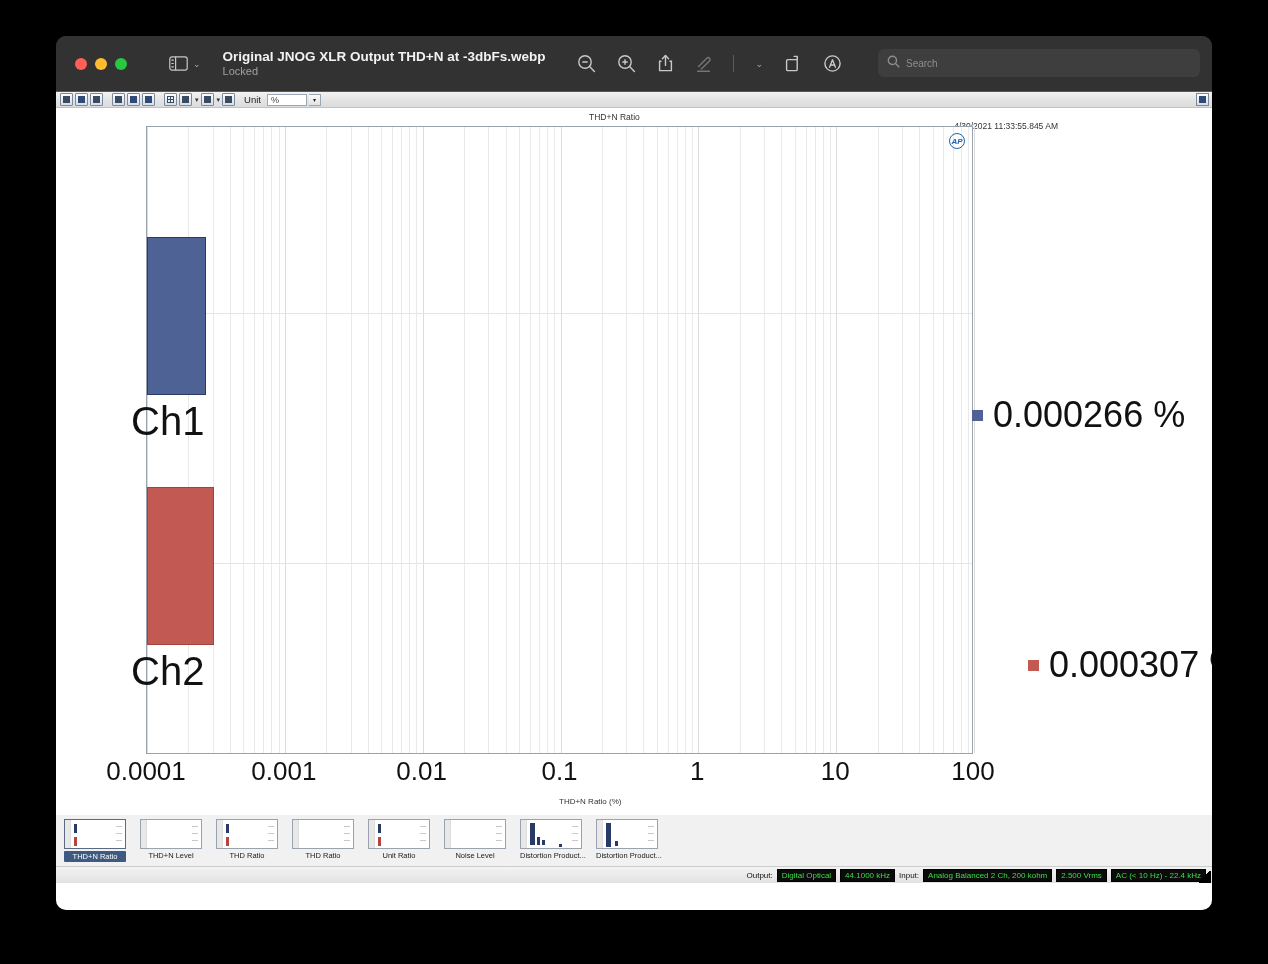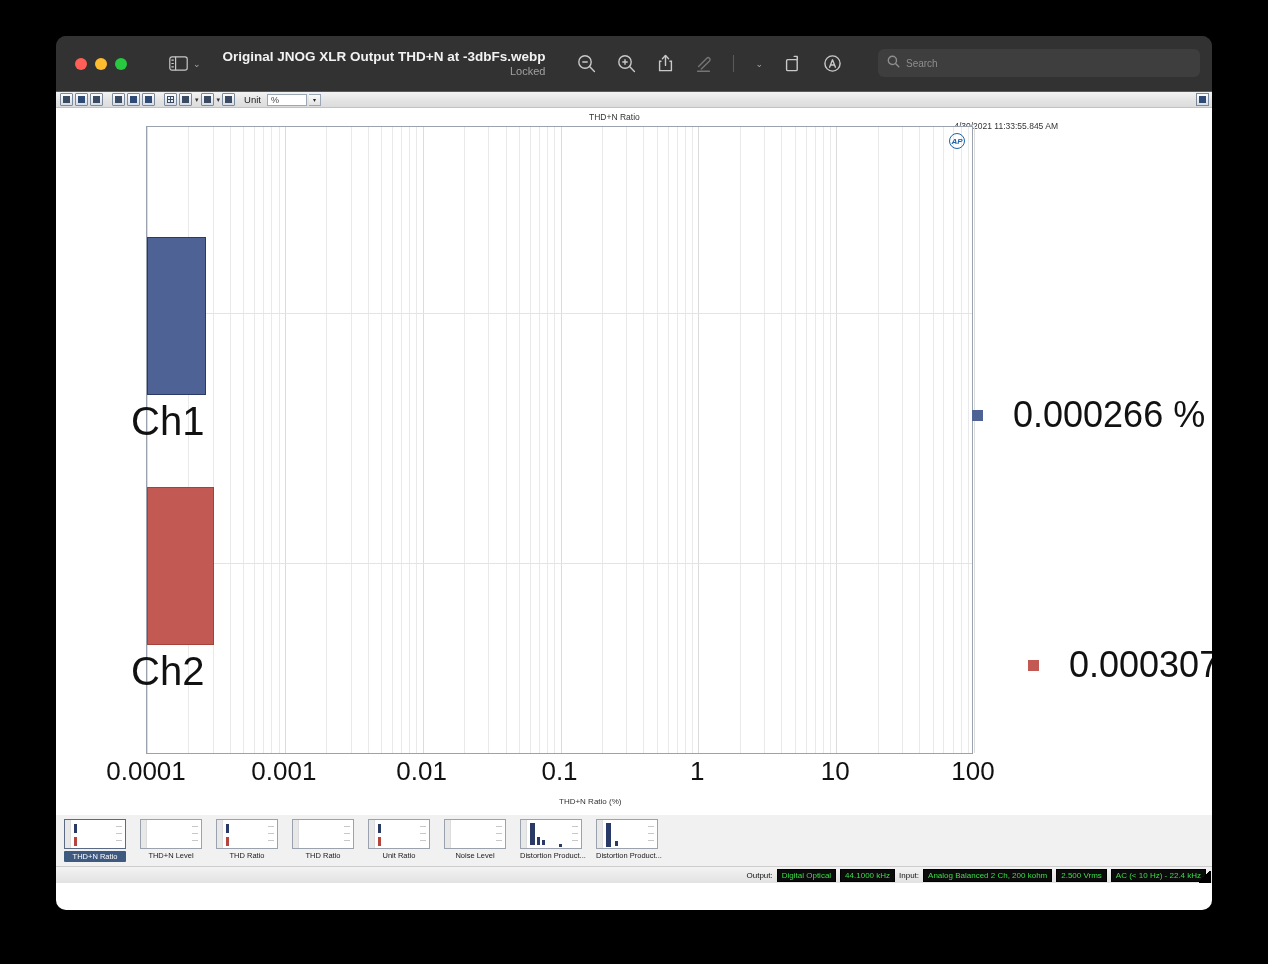--- a/index.html
+++ b/index.html
@@ -39,21 +39,20 @@
     display: flex; align-items: center; gap: 5px;
     margin-left: 42px;
     color: #c8c8c8;
   }
   .sidebar-toggle svg { display: block; }
   .chev { font-size: 9px; color: #a8a8a8; }
 
   .title-block {
     margin-left: 22px;
     line-height: 1.15;
-    text-align: right;
   }
   .win-title {
     font-size: 13.5px; font-weight: bold; color: #f2f2f2;
     white-space: nowrap;
   }
   .win-sub { font-size: 11px; color: #a0a0a0; }
 
   .tb-tools {
     display: flex; align-items: center; gap: 21px;
     margin-left: 32px;
@@ -179,21 +178,21 @@
   .bar.ch2 { background: #c25a53; border: 1px solid #a34239; }
 
   .ch-label {
     position: absolute;
     font-size: 40px; color: #111;
     font-weight: normal;
   }
 
   .readout {
     position: absolute;
-    display: flex; align-items: center; gap: 30px;
+    display: flex; align-items: center; gap: 10px;
   }
   .swatch { width: 11px; height: 11px; }
   .swatch.ch1 { background: #4f6295; }
   .swatch.ch2 { background: #c25a53; }
   .rd-value { font-size: 36px; color: #111; white-space: nowrap; }
 
   .xticks {
     position: absolute;
     left: 90px; top: 648px; width: 827px; height: 48px;
   }

